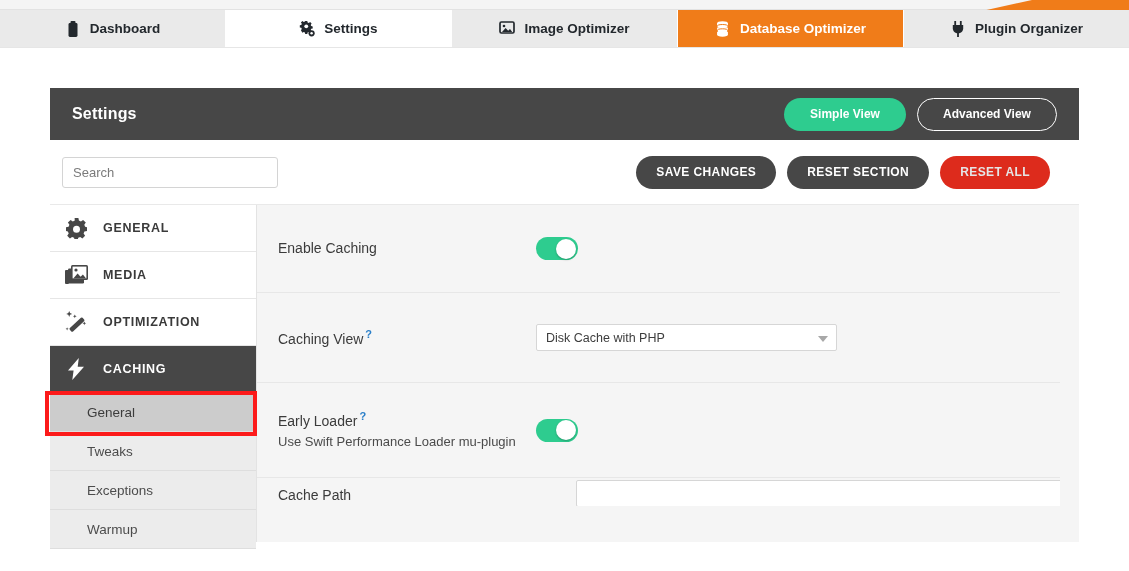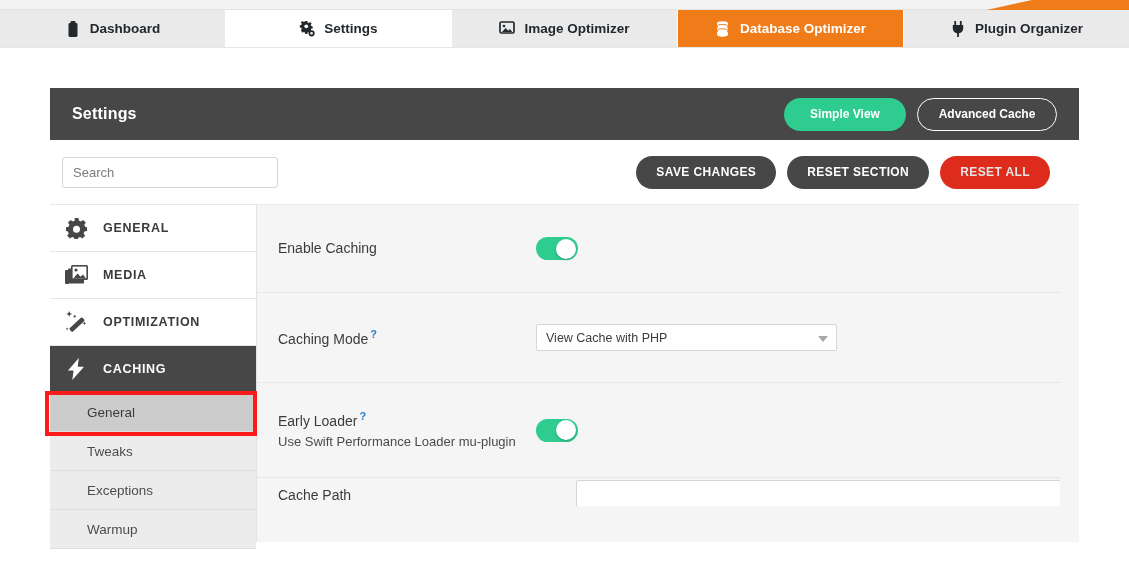--- a/index.html
+++ b/index.html
@@ -436,21 +436,21 @@
 
   </div>
   <div class="tabbar-underline"></div>
 
   <div class="panel">
 
     <div class="panel-header">
       <div class="panel-title">Settings</div>
       <div class="header-actions">
         <button class="btn-pill btn-simple">Simple View</button>
-        <button class="btn-pill btn-advanced">Advanced Cache</button>
+        <button class="btn-pill btn-advanced">Advanced View</button>
       </div>
     </div>
 
     <div class="toolbar">
       <input class="search-input" type="text" placeholder="Search" style="">
       <div class="toolbar-actions">
         <button class="btn-pill btn-dark">SAVE CHANGES</button>
         <button class="btn-pill btn-dark">RESET SECTION</button>
         <button class="btn-pill btn-red">RESET ALL</button>
       </div>
@@ -531,26 +531,26 @@
           <div class="row-field-col">
             <div class="toggle">
               <div class="knob"></div>
             </div>
           </div>
         </div>
 
         <div class="setting-row" style="min-height:90px;">
           <div class="row-label-col">
             <div class="row-label">
-              <span>Caching Mode</span><span class="help-q">?</span>
+              <span>Caching View</span><span class="help-q">?</span>
             </div>
           </div>
           <div class="row-field-col">
             <div class="select-wrap">
-              <div class="select-box">View Cache with PHP</div>
+              <div class="select-box">Disk Cache with PHP</div>
               <span class="select-arrow"></span>
             </div>
           </div>
         </div>
 
         <div class="setting-row" style="min-height:95px;">
           <div class="row-label-col">
             <div class="row-label">
               <span>Early Loader</span><span class="help-q">?</span>
             </div>

